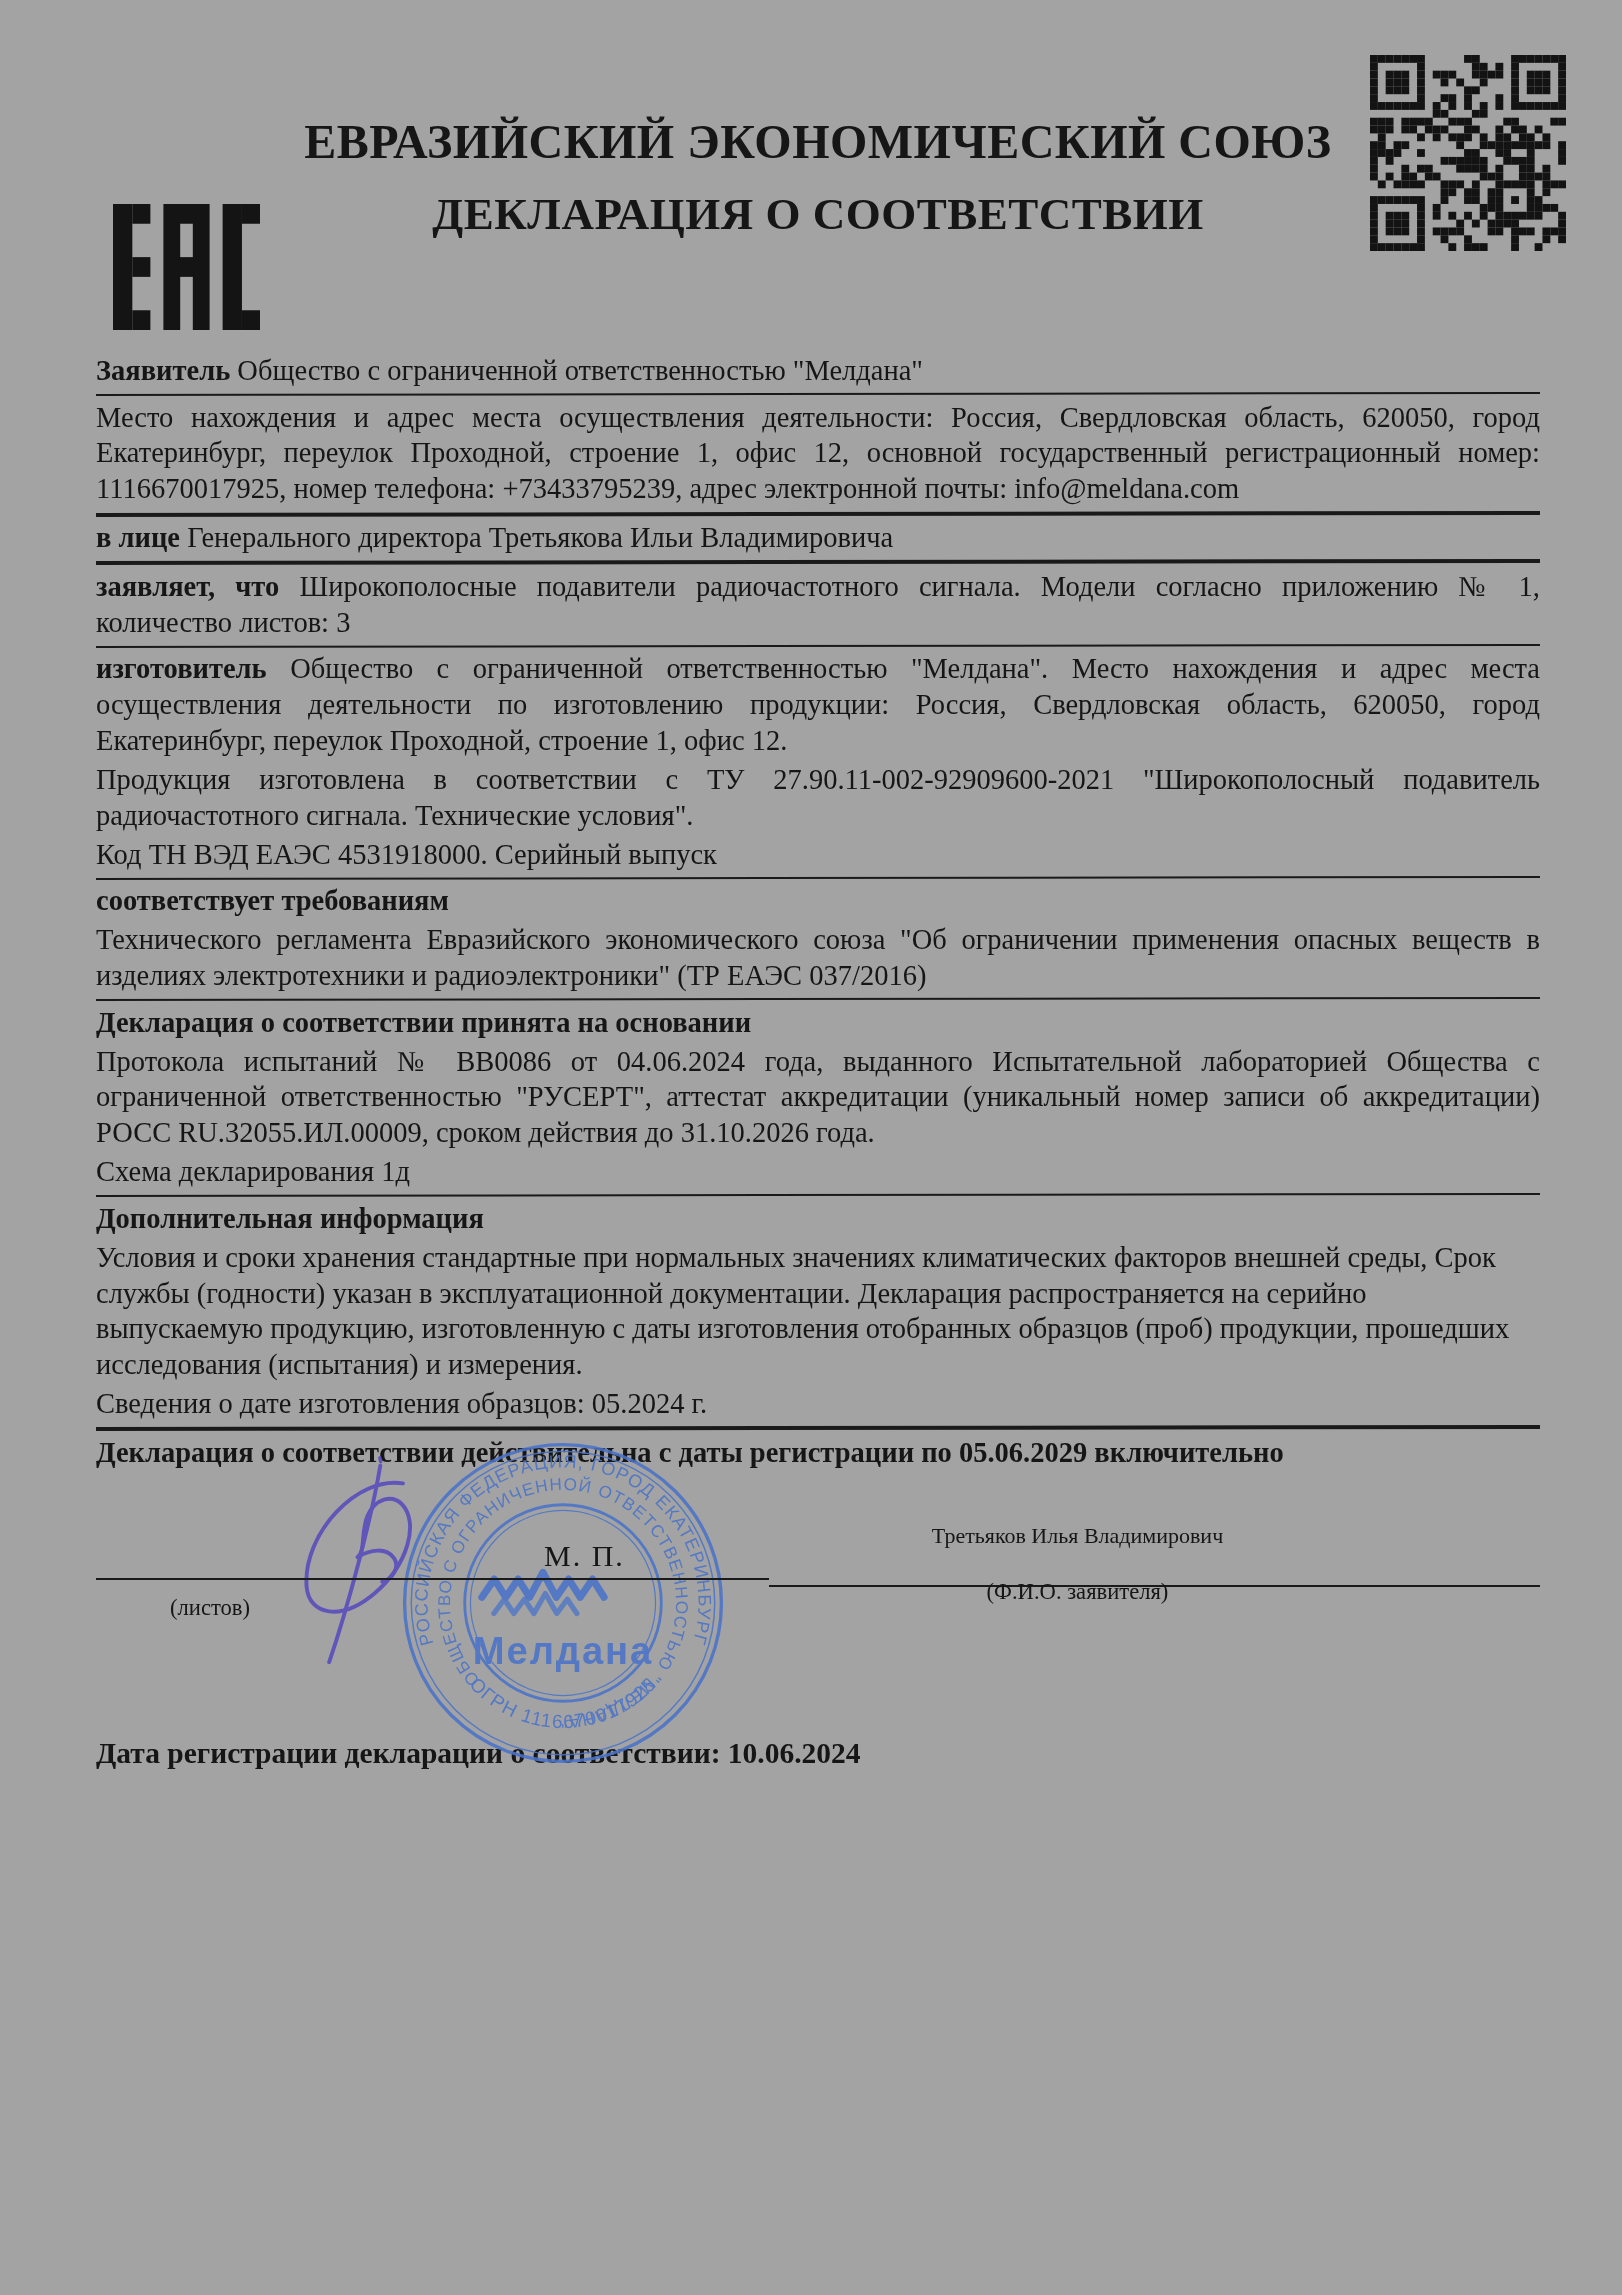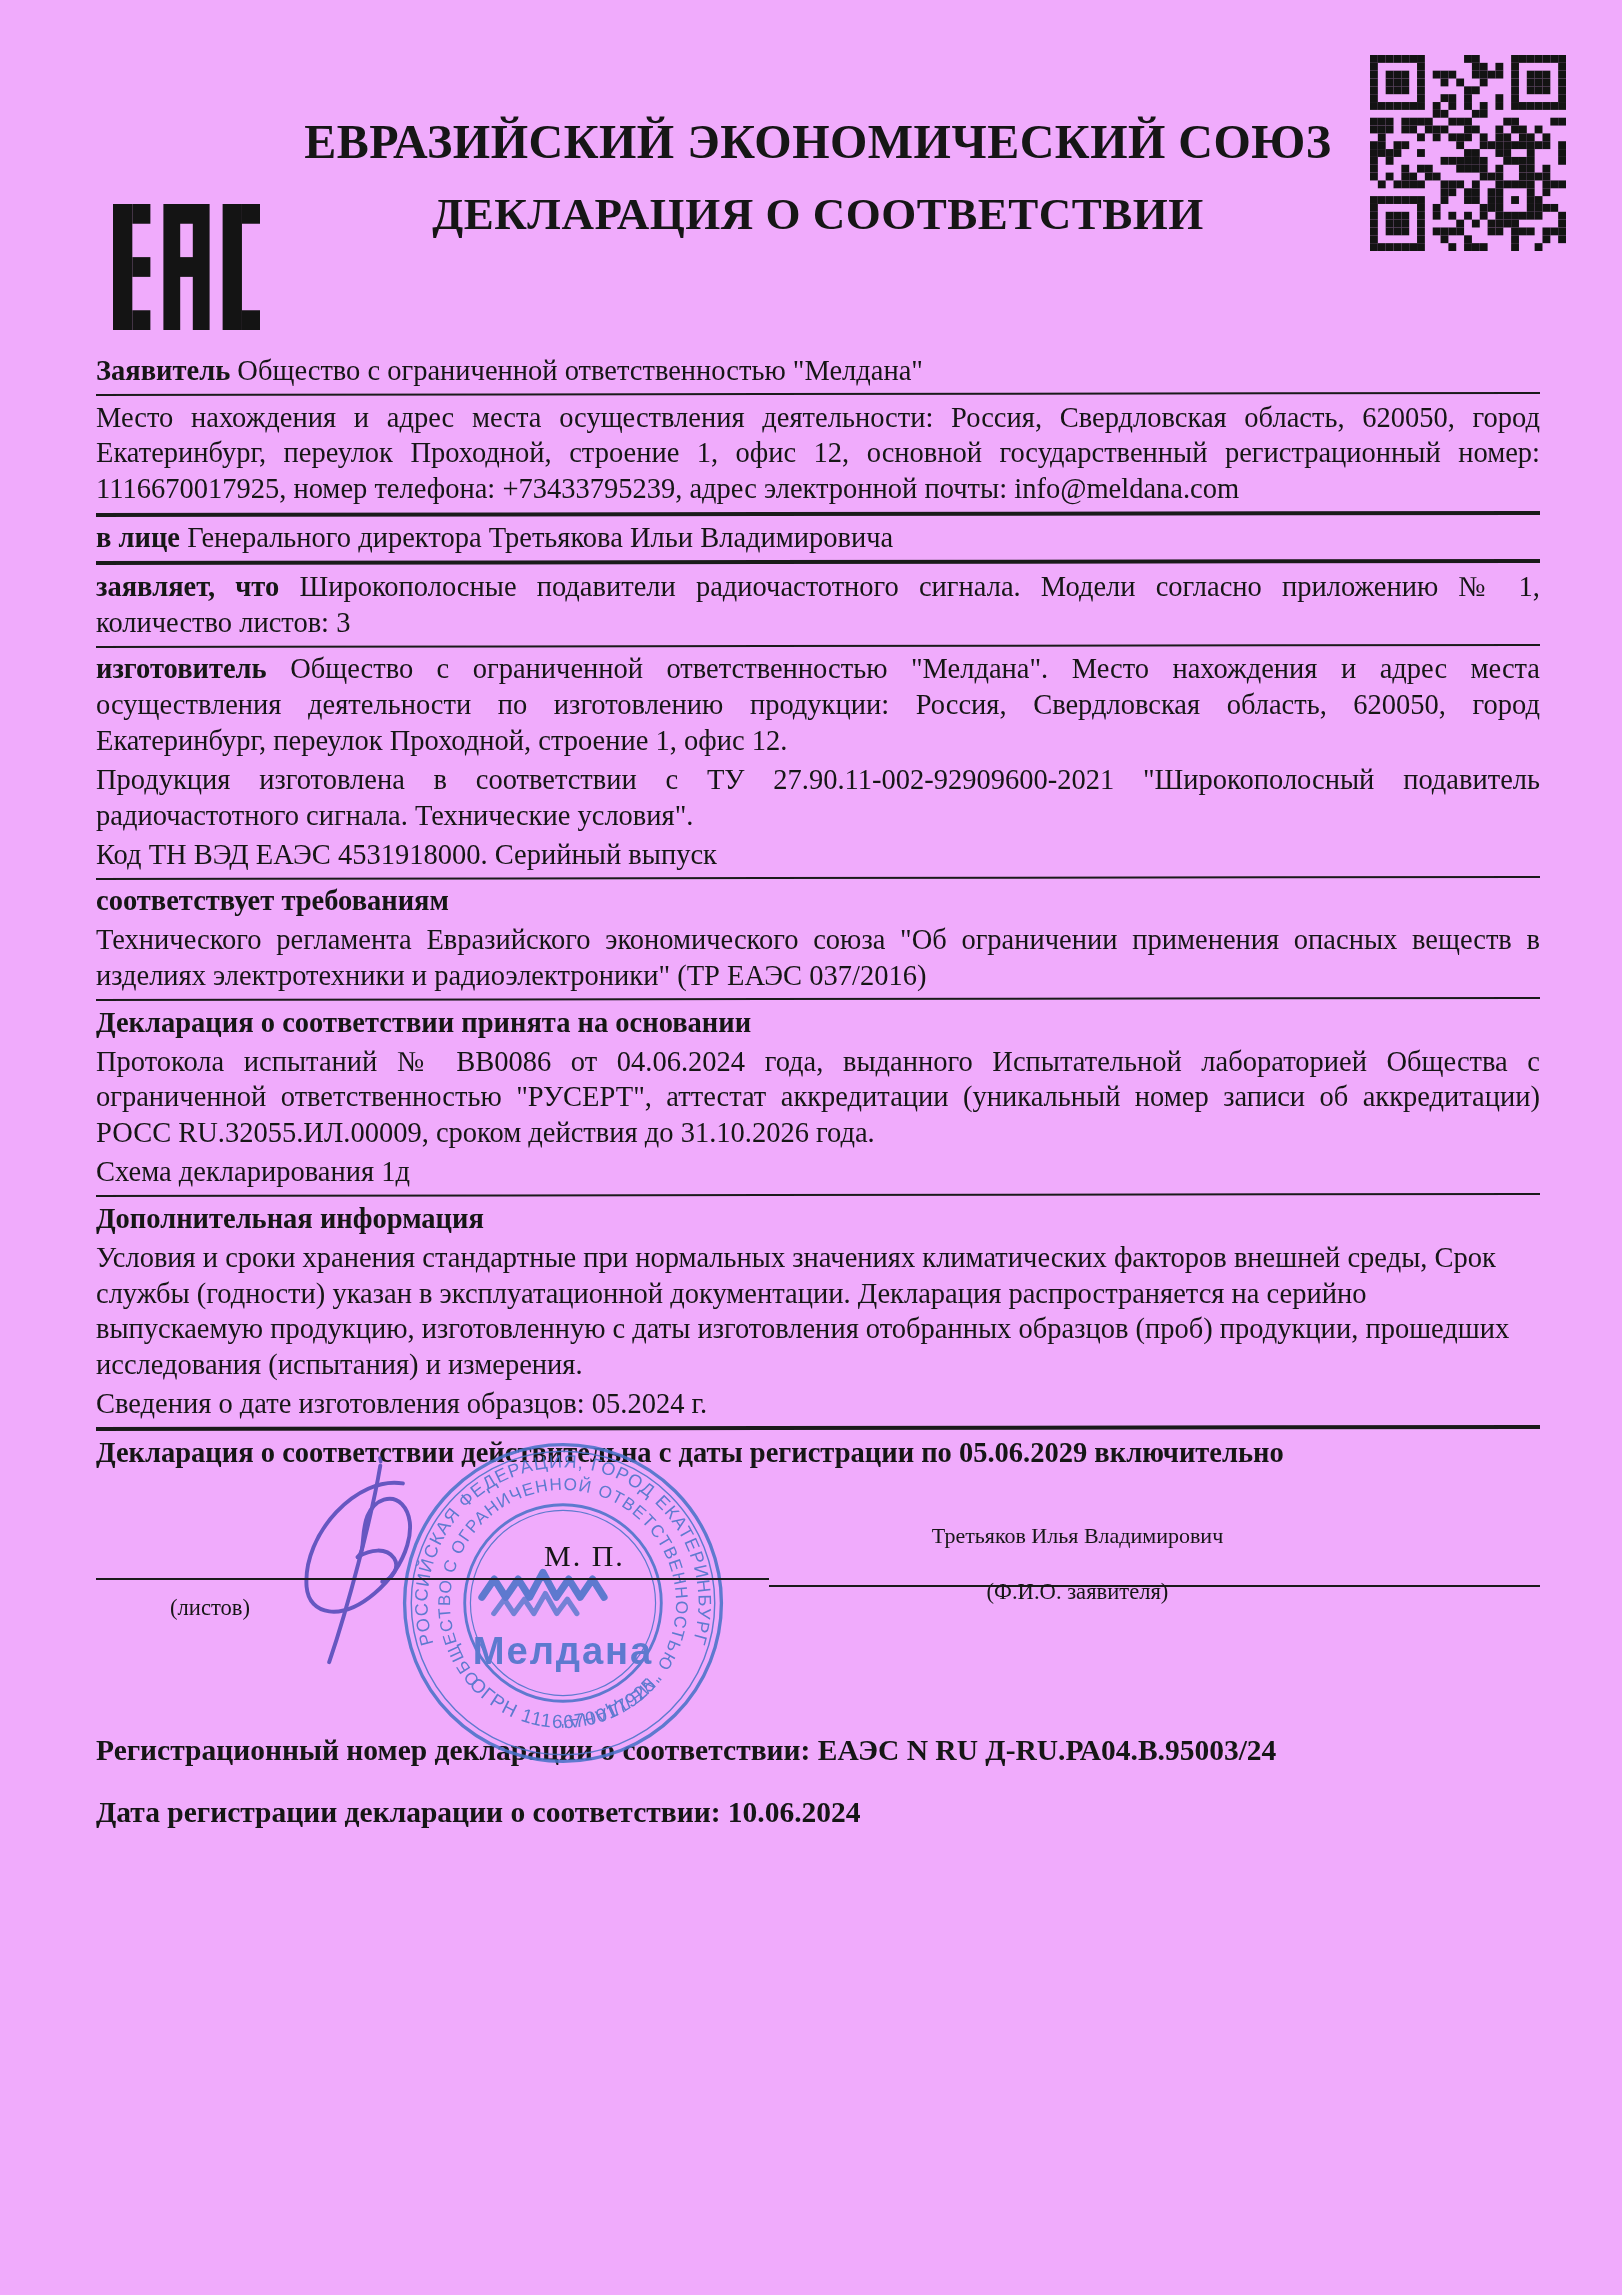--- a/index.html
+++ b/index.html
@@ -5,21 +5,21 @@
   :root{
     --ink:#161616;
     --stamp:#4a73c9;
     --sig:#5b50bd;
   }
   html,body{margin:0;padding:0;background:#888;}
   .page{
     position:relative;
     width:1623px;height:2295px;
     margin:0 auto;
-    background:#f0abfc;
+    background:#a3a3a3;
     font-family:"Liberation Serif","DejaVu Serif",serif;
     color:var(--ink);
     overflow:hidden;
   }
   .content{padding:0 83px 0 96px;}
 
   
   .hd{position:relative;height:350px;}
   .eac{position:absolute;left:17px;top:192px;width:147px;height:150px;}
   .qr-box{position:absolute;right:-25.5px;top:55px;width:196px;height:196px;}
@@ -489,18 +489,17 @@
       <div class="sig-line b"></div>
 
       <span class="cap sig-caption">(листов)</span>
 
       <div class="fio-wrap">
         <div class="fio-name">Третьяков Илья Владимирович</div>
         <span class="cap fio-caption">(Ф.И.О. заявителя)</span>
       </div>
     </div>
 
-    <p class="reg num">Регистрационный номер декларации о соответствии: ЕАЭС N RU Д-RU.РА04.В.95003/24</p>
     <p class="reg date">Дата регистрации декларации о соответствии: 10.06.2024</p>
 
   </div>
 </div>
 
 
 </body></html>

